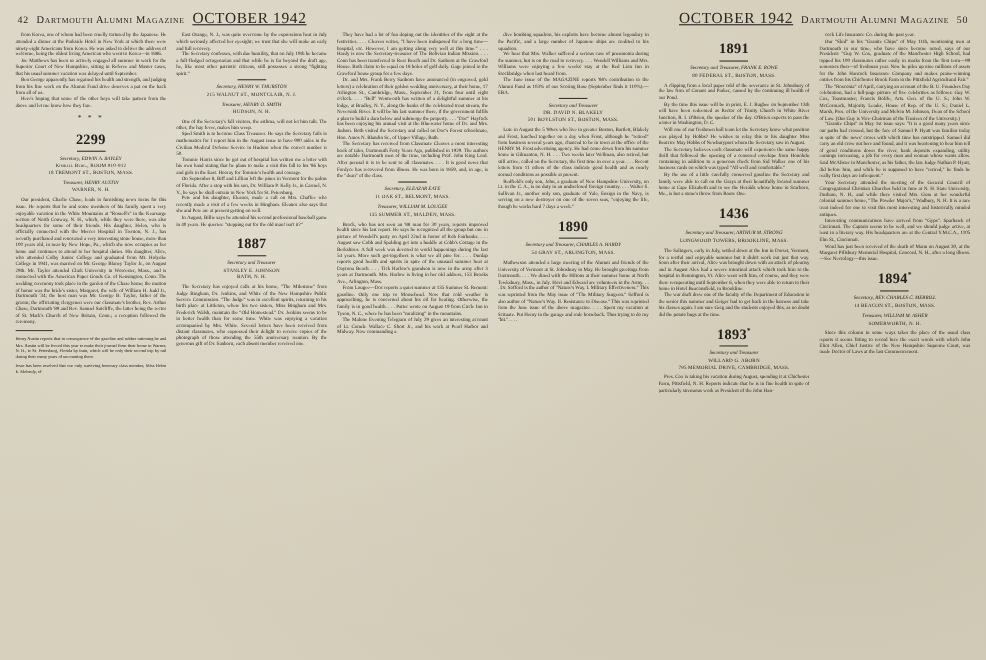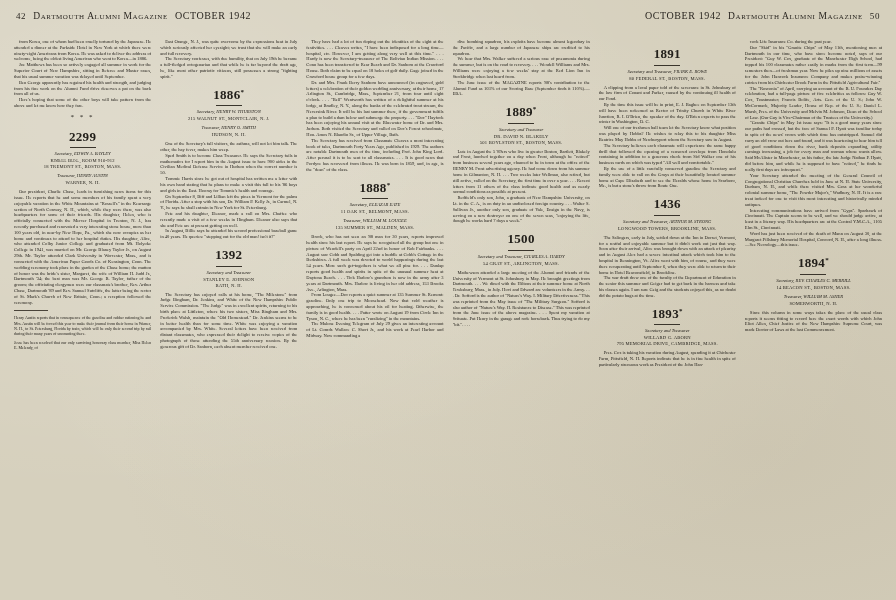--- a/index.html
+++ b/index.html
@@ -34,39 +34,40 @@
   }
   .running-head {
     position: relative;
     display: flex;
     justify-content: space-between;
     align-items: baseline;
     font-variant: small-caps;
     font-size: 9.5px;
     letter-spacing: 0.6px;
     color: #2b2722;
-    margin-bottom: 18px;
+    margin-bottom: 3px;
     padding: 0 2px;
   }
   .rh-left, .rh-right {
     display: flex;
     gap: 7px;
     align-items: baseline;
   }
   .folio {
     font-size: 9px;
     font-variant: normal;
   }
   .rh-title {
     font-size: 9.5px;
     font-variant: small-caps;
   }
   .rh-date {
-    font-size: 10px;
-    font-variant: small-caps;
+    font-size: 14px;
+    font-variant: small-caps;
+    text-decoration: underline;
   }
   .columns {
     position: relative;
     display: flex;
     gap: 9px;
     height: 566px;
   }
   .col {
     width: 164px;
     font-size: 4.55px;
@@ -167,63 +168,60 @@
         <div class="cls-sec">Treasurer, HENRY AUSTIN</div>
         <div class="cls-addr">WARNER, N. H.</div>
         <p>Our president, Charlie Chase, leads in furnishing news items for this issue. He reports that he and some members of his family spent a very enjoyable vacation in the White Mountains at "Rossell's" in the Kearsarge section of North Conway, N. H., which, while they were there, was also headquarters for some of their friends. His daughter, Helen, who is officially connected with the Mercer Hospital in Trenton, N. J., has recently purchased and renovated a very interesting stone house, more than 100 years old, in near-by New Hope, Pa., which she now occupies as her home and continues to attend to her hospital duties. His daughter, Alice, who attended Colby Junior College and graduated from Mt. Holyoke College in 1941, was married on Mr. George Blaney Taylor Jr., on August 29th. Mr. Taylor attended Clark University in Worcester, Mass., and is connected with the American Paper Goods Co. of Kensington, Conn. The wedding ceremony took place in the garden of the Chase home; the mutton of honor was the bride's sister, Margaret, the wife of William H. Judd Jr., Dartmouth '34; the best man was Mr. George B. Taylor, father of the groom; the officiating clergymen were our classmate's brother, Rev. Arthur Chase, Dartmouth '89 and Rev. Samuel Sutcliffe, the latter being the rector of St. Mark's Church of New Britain, Conn.; a reception followed the ceremony.</p>
         <hr class="hr-thin">
         <div class="smallnote">Henry Austin reports that in consequence of the gasoline and rubber rationing he and Mrs. Austin will be forced this year to make their journal from their home in Warner, N. H., to St. Petersburg, Florida by train, which will be only their second trip by rail during their many years of uncounting there.</div>
         <div class="smallnote">Jesse has been resolved that our only surviving honorary class member, Miss Helen E. Melendy, of</div>
       </div>
       <div class="col">
         <p>East Orange, N. J., was quite overcome by the expressions heat in July which seriously affected her eyesight; we trust that she will make an early and full recovery.</p>
         <p>The Secretary confesses, with due humility, that on July 19th he became a full-fledged octogenarian and that while he is far beyond the draft age, he, like most other patriotic citizens, still possesses a strong "fighting spirit."</p>
-        <div class="cls-head"><span class="cls-year">1886<sup>*</sup></span></div>
         <div class="cls-rule"></div>
         <div class="cls-sec">Secretary, HENRY W. THURSTON</div>
         <div class="cls-addr">215 WALNUT ST., MONTCLAIR, N. J.</div>
         <div class="cls-sec">Treasurer, HENRY O. SMITH</div>
         <div class="cls-addr">HUDSON, N. H.</div>
         <p>One of the Secretary's fall visitors, the asthma, will not let him talk. The other, the hay fever, makes him weep.</p>
         <p>Sped Smith is to become Class Treasurer. He says the Secretary fails in mathematics for I report him in the August issue to have 900 aides in the Civilian Medical Defense Service in Hudson when the correct number is 50.</p>
         <p>Tommie Harris since he got out of hospital has written me a letter with his own hand stating that he plans to make a visit this fall to his '86 boys and girls in the East. Hooray for Tommie's health and courage.</p>
         <p>On September 8, Biff and Lillian left the pines in Vermont for the palms of Florida. After a stop with his son, Dr. William P. Kelly Jr., in Carmel, N. Y., he says he shall entrain in New York for St. Petersburg.</p>
         <p>Pete and his daughter, Eleanor, made a call on Mrs. Chaffee who recently made a visit of a few weeks in Hingham. Eleanor also says that she and Pete are at present getting on well.</p>
         <p>In August, Billie says he attended his second professional baseball game in 40 years. He queries: "stepping out for the old man! isn't it?"</p>
-        <div class="cls-head"><span class="cls-year">1392</span></div>
+        <div class="cls-head"><span class="cls-year">1887</span></div>
         <div class="cls-rule"></div>
         <div class="cls-sec">Secretary and Treasurer</div>
         <div class="cls-addr">STANLEY E. JOHNSON<br>BATH, N. H.</div>
         <p>The Secretary has enjoyed calls at his home, "The Milestone" from Judge Bingham, Dr. Jenkins, and White of the New Hampshire Public Service Commission. "The Judge" was in excellent spirits, returning to his birth place at Littleton, where his two sisters, Miss Bingham and Mrs. Frederick Walsh, maintain the "Old Homestead." Dr. Jenkins seems to be in better health than for some time. White was enjoying a vacation accompanied by Mrs. White. Several letters have been received from distant classmates, who expressed their delight to receive copies of the photograph of those attending the 55th anniversary reunion. By the generous gift of Dr. Sanborn, each absent member received one.</p>
       </div>
       <div class="col">
         <p>They have had a lot of fun doping out the identities of the eight at the festivities. . . . Cleaves writes, "I have been indisposed for a long time—hospital, etc. However, I am getting along very well at this time." . . . Hardy is now the Secretary-treasurer of The Bolivian Indian Mission. . . . Conn has been transferred to Rear Beach and Dr. Sanborn at the Crawford House. Both claim to be equal on 18 holes of golf daily. Gage joined in the Crawford house group for a few days.</p>
         <p>Dr. and Mrs. Frank Berry Sanborn have announced (in engraved, gold letters) a celebration of their golden wedding anniversary, at their home, 17 Arlington St., Cambridge, Mass., September 21, from four until eight o'clock. . . . "Bell" Wentworth has written of a delightful summer at his lodge, at Bradley, N. Y., along the banks of the celebrated trout stream, the Neversink River. It will be his last summer there, if the government fulfils a plan to build a dam below and submerge the property. . . . "Doc" Hayfock has been enjoying his annual visit at the Bluewater home of Dr. and Mrs. Judson. Both visited the Secretary and called on Doc's Forest schoolmate, Hon. Amos N. Blandin Sr., of Upper Village, Bath.</p>
         <p>The Secretary has received from Classmate Cleaves a most interesting book of tales, Dartmouth Forty Years Ago, published in 1929. The authors are notable Dartmouth men of the time, including Prof. John King Lord. After perusal it is to be sent to all classmates. . . . It is good news that Fordyce has recovered from illness. He was born in 1859, and, in age, is the "dean" of the class.</p>
-        <div class="cls-head"><span class="cls-year">1888<sup>*</sup></span></div>
         <div class="cls-rule"></div>
         <div class="cls-sec">Secretary, ELEAZAR EATE</div>
         <div class="cls-addr">11 OAK ST., BELMONT, MASS.</div>
         <div class="cls-sec">Treasurer, WILLIAM M. LOUGEE</div>
         <div class="cls-addr">135 SUMMER ST., MALDEN, MASS.</div>
         <p>Brock, who has not seen an '88 man for 30 years, reports improved health since his last report. He says he recognized all the group but one in picture of Wendell's party on April 22nd in honor of Rob Fairbanks. . . . August saw Cobb and Spalding get into a huddle at Cobb's Cottage in the Berkshires. A full week was devoted to world happenings during the last 54 years. More such get-togethers is what we all pine for. . . . Dunlap reports good health and spirits in spite of the unusual summer heat at Daytona Beach. . . . Tick Harlow's grandson is now in the army after 3 years at Dartmouth. Mrs. Harlow is living in her old address, 153 Brooks Ave., Arlington, Mass.</p>
         <p>From Lougee—Doc reports a quiet summer at 135 Summer St. Remont: gasoline. Only one trip to Moosehead. Now that cold weather is approaching, he is concerned about his oil for heating. Otherwise, the family is in good health. . . . Patter wrote on August 19 from Circle Inn in Tyson, N. C., where he has been "ruralizing" in the mountains.</p>
         <p>The Malone Evening Telegram of July 29 gives an interesting account of Lt. Comdr. Wallace C. Short Jr., and his work at Pearl Harbor and Midway. Now commanding a</p>
       </div>
       <div class="col">
         <p>dive bombing squadron, his exploits have become almost legendary in the Pacific, and a large number of Japanese ships are credited to his squadron.</p>
         <p>We hear that Mrs. Walker suffered a serious case of pneumonia during the summer, but is on the road to recovery. . . . Wendell Williams and Mrs. Williams were enjoying a few weeks' stay at the Red Lion Inn in Stockbridge when last heard from.</p>
         <p>The June issue of the MAGAZINE reports '88's contribution to the Alumni Fund as 103% of our Scoring Base (September finds it 110%).—EBA.</p>
-        <div class="cls-head"><span class="cls-year">1889<sup>*</sup></span></div>
         <div class="cls-rule"></div>
         <div class="cls-sec">Secretary and Treasurer</div>
         <div class="cls-addr">DR. DAVID N. BLAKELY<br>501 BOYLSTON ST., BOSTON, MASS.</div>
         <p>Lute in August the 5 '89ers who live in greater Boston, Bartlett, Blakely and Frost, lunched together on a day when Frost, although he "retired" from business several years ago, chanced to be in town at the office of the HENRY M. Frost advertising agency. He had come down from his summer home in Gilmanton, N. H. . . . Two weeks later Wellman, also retired, but still active, called on the Secretary, the first time in over a year. . . . Recent letters from 11 others of the class indicate good health and as nearly normal conditions as possible at present.</p>
         <p>Redfield's only son, John, a graduate of New Hampshire University, on Lt. in the C. A., is on duty in an undisclosed foreign country. . . . Walter S. Sullivan Jr., another only son, graduate of Yale, Ensign in the Navy, is serving on a new destroyer on one of the seven seas, "enjoying the life, though he works hard 7 days a week."</p>
-        <div class="cls-head"><span class="cls-year">1500</span></div>
+        <div class="cls-head"><span class="cls-year">1890</span></div>
         <div class="cls-rule"></div>
         <div class="cls-sec">Secretary and Treasurer, CHARLES A. HARDY</div>
         <div class="cls-addr">54 GRAY ST., ARLINGTON, MASS.</div>
         <p>Mathewson attended a large meeting of the Alumni and friends of the University of Vermont at St. Johnsbury in May. He brought greetings from Dartmouth. . . . We dined with the Hiltons at their summer home at North Tewksbury, Mass., in July. Hovi and Edward are volunteers in the Army. . . . Dr. Sofford is the author of "Nature's Way. I. Military Effectiveness." This was reprinted from the May issue of "The Military Surgeon." Sofford is also author of "Nature's Way. II. Resistance to Disease." This was reprinted from the June issue of the above magazine. . . . Spent my vacation at Scituate. Put Henry in the garage and rode horseback. Thus trying to do my "bit.". . . .</p>
       </div>
       <div class="col">
         <div class="cls-head"><span class="cls-year">1891</span></div>
         <div class="cls-rule"></div>
         <div class="cls-sec">Secretary and Treasurer, FRANK E. ROWE</div>
         <div class="cls-addr">80 FEDERAL ST., BOSTON, MASS.</div>

